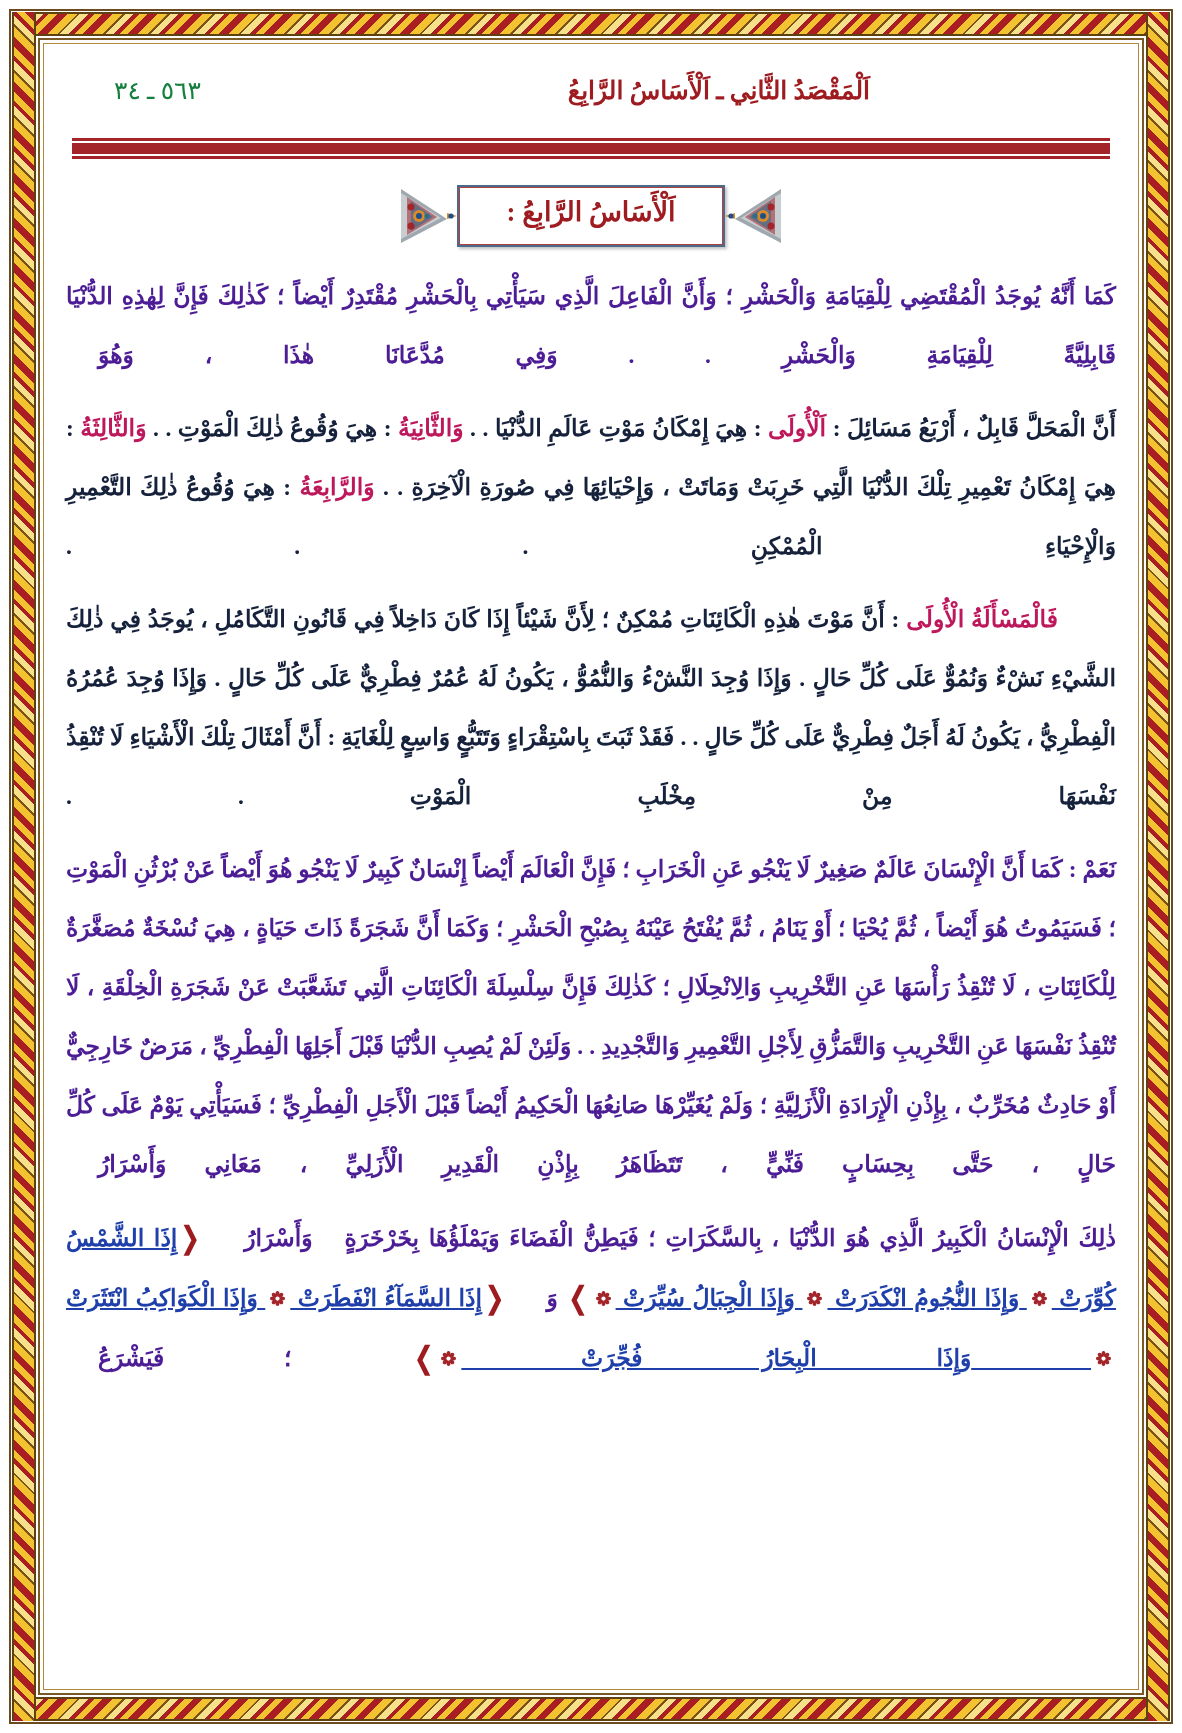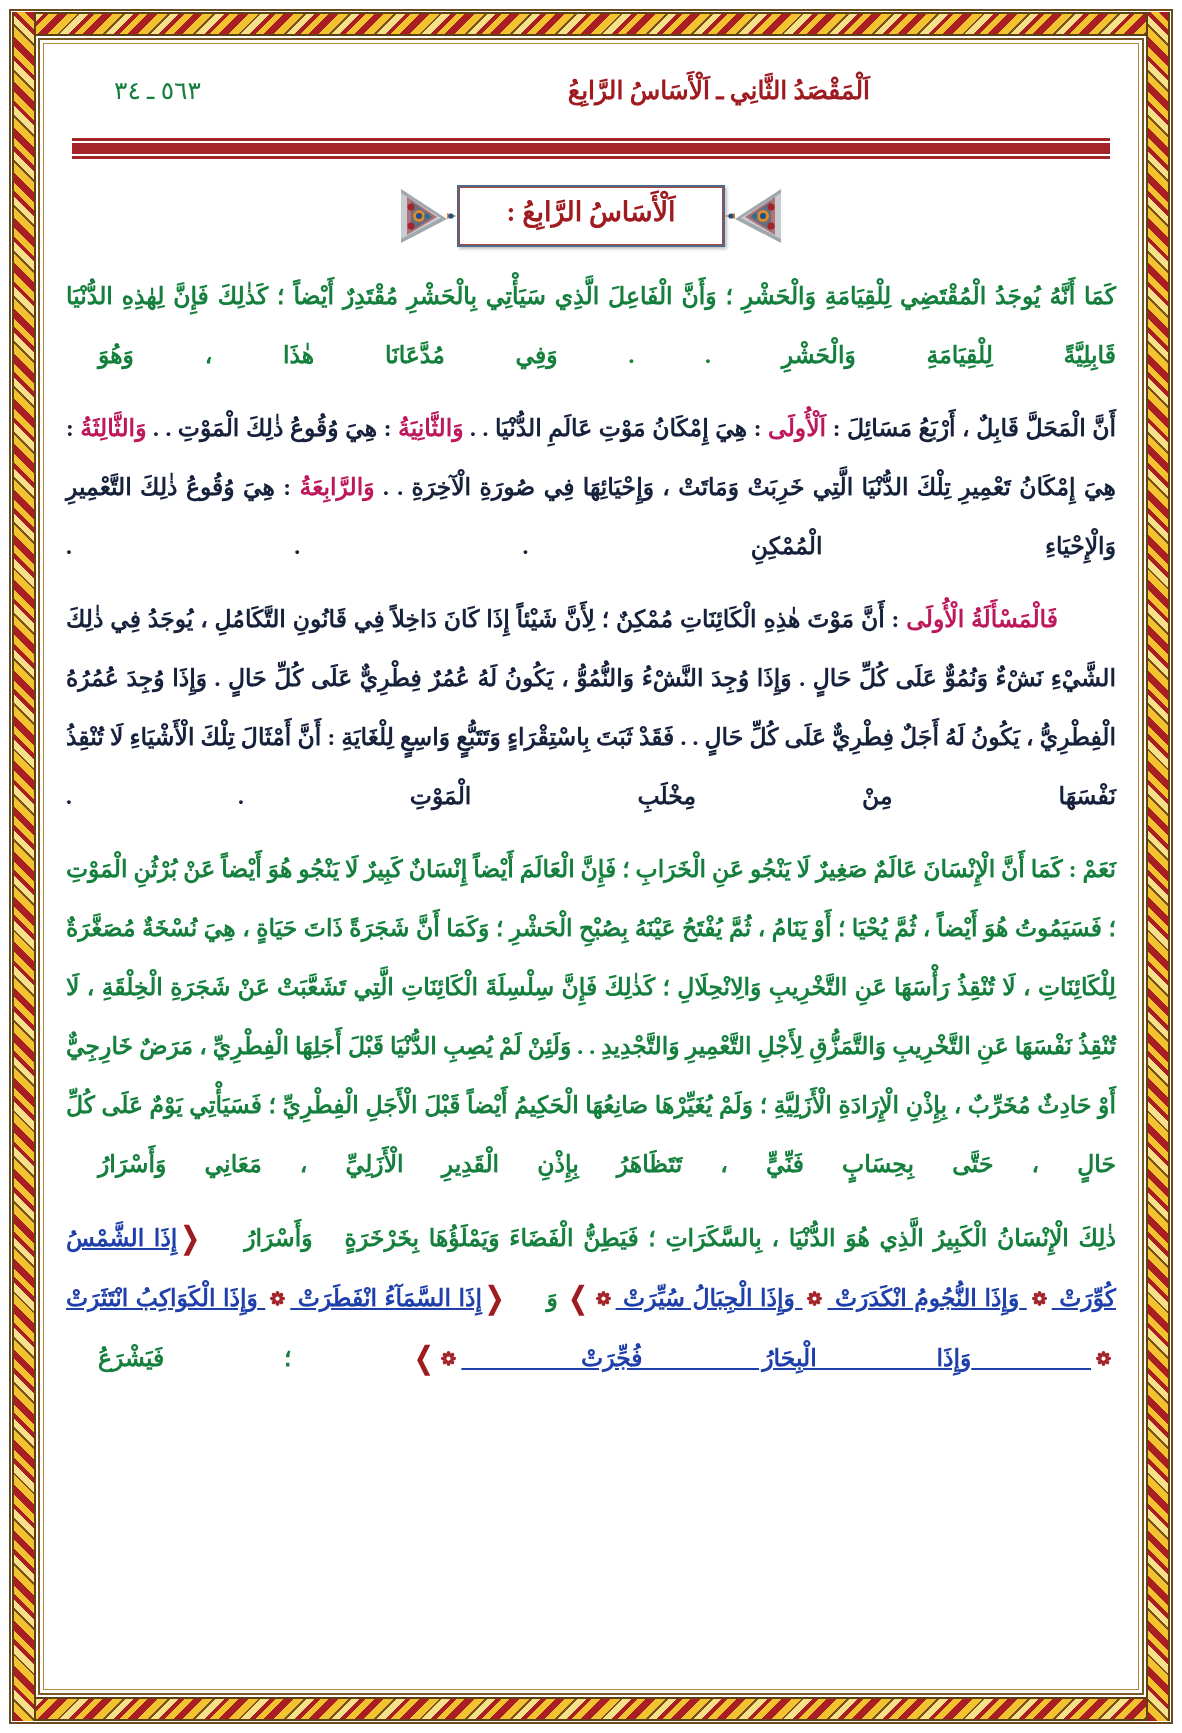--- a/index.html
+++ b/index.html
@@ -175,21 +175,21 @@
   }
   p.para {
     margin: 0 0 14px 0;
     font-size: 23.5px;
     line-height: 59px;
     font-weight: bold;
     text-align: justify;
     text-align-last: justify;
   }
   p.para.last { text-align-last: right; }
-  .red   { color: #15803d; margin-left: 32px; }
+  .red   { color: #4c1d95; margin-left: 32px; }
   .navy  { color: #16213c; }
   .kw    { color: #be185d; }          
   .ayah  { color: #1f3faa; text-decoration: underline; }          
   .brk   { color: #9e1b20; font-size: 30px; vertical-align: -2px; }
   .flower {
     display: inline-block;
     width: 17px; height: 17px;
     vertical-align: -1px;
     margin: 0 4px;
   }

